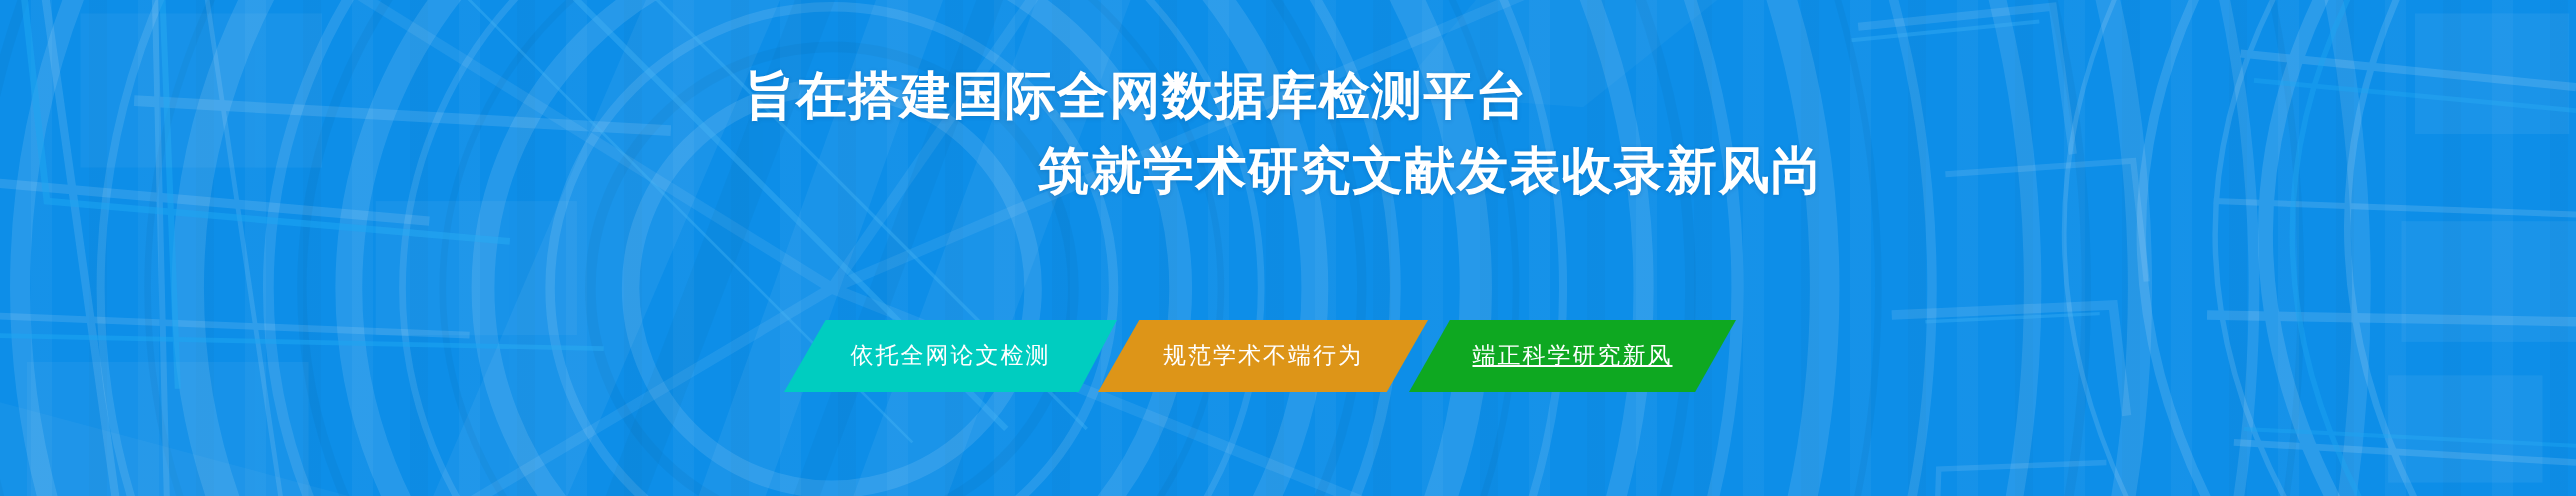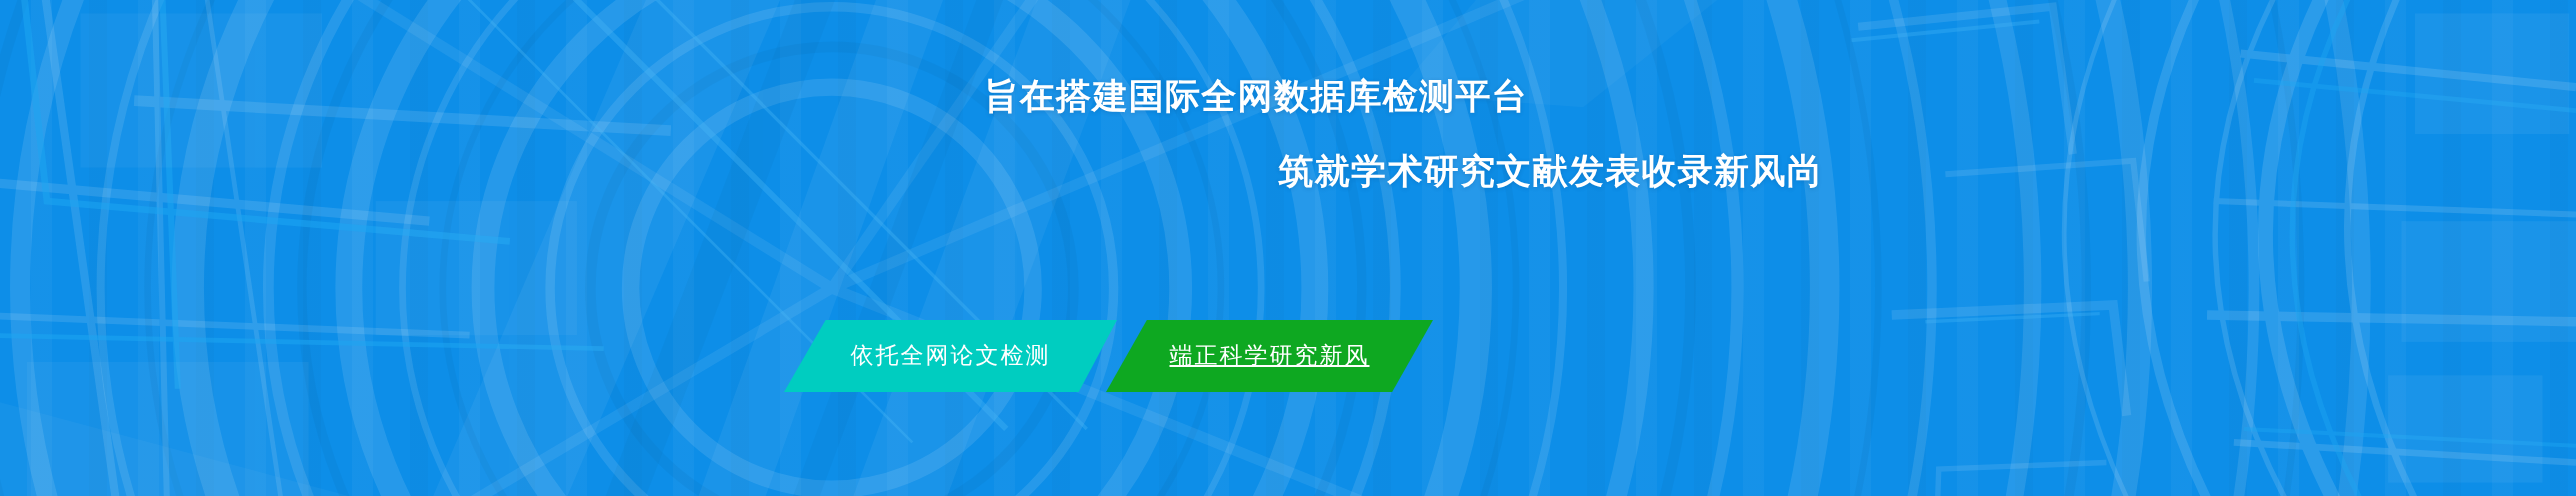--- a/index.html
+++ b/index.html
@@ -43,38 +43,37 @@
 
   
   .headline {
     position: absolute;
     left: 0;
     top: 58px;
     width: 1865px;
     text-align: right;
     color: #ffffff;
     font-weight: bold;
-    font-size: 35px;
+    font-size: 51px;
     letter-spacing: 1.3px;
     line-height: 75px;
     text-shadow: 0 1.3px 4px rgba(0,40,90,0.18);
     white-space: nowrap;
   }
   .headline .line1 { display: block; padding-right: 337px; }
   .headline .line2 { display: block; padding-right: 42px; margin-left: 21px; }
 
   
   .tags {
     position: absolute;
     left: 784px;
     top: 320px;
     width: 1017px;
     height: 72px;
     display: flex;
-    gap: 8px;
   }
   .tag {
     position: relative;
     height: 100%;
     display: flex;
     align-items: center;
     justify-content: center;
     color: #ffffff;
     font-size: 23px;
     letter-spacing: 2px;
@@ -228,19 +227,22 @@
 
   <div class="headline">
     <span class="line1">旨在搭建国际全网数据库检测平台</span>
     <span class="line2">筑就学术研究文献发表收录新风尚</span>
   </div>
 
   <div class="tags">
     <div class="tag t1" style="--tc:#00cdc0">
       <span class="tag-label">依托全网论文检测</span>
     </div>
+    <div class="tag t2" style="--tc:#dd9518">
+      <span class="tag-label">规范学术不端行为</span>
+    </div>
     <div class="tag t3" style="--tc:#0ea821">
       <span class="tag-label">端正科学研究新风</span>
     </div>
   </div>
 
 </div>
 
 
 </body></html>

